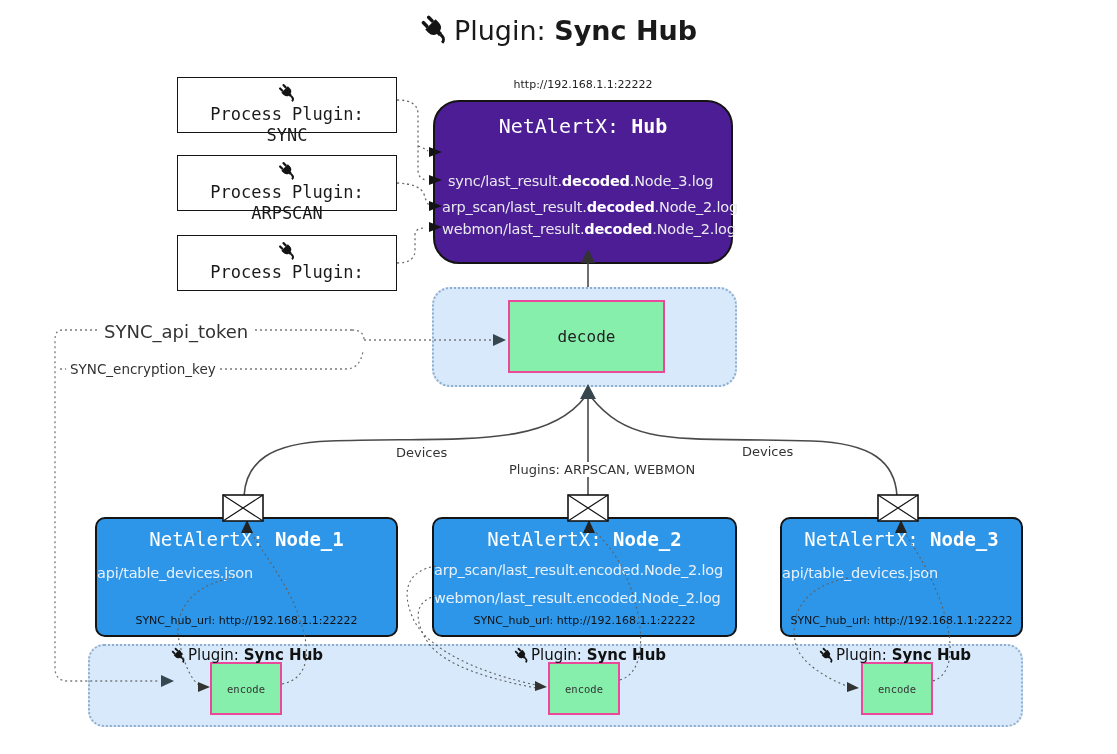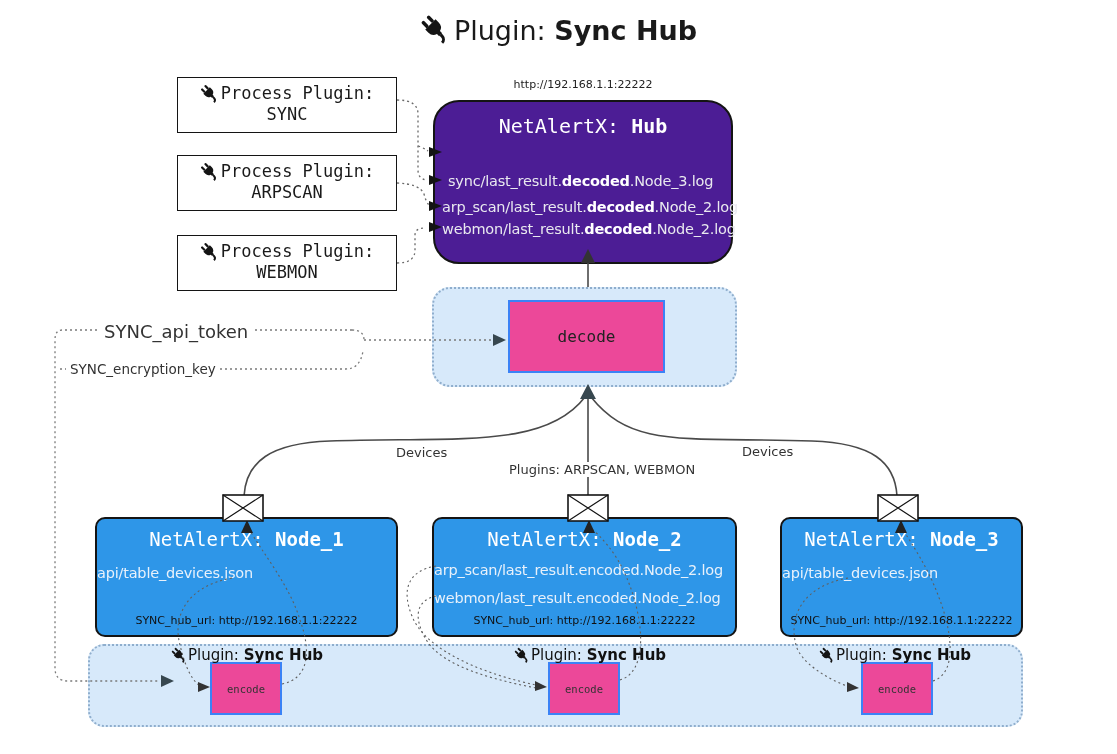--- a/index.html
+++ b/index.html
@@ -17,28 +17,28 @@
   
   .hub-url{left:433px;top:78px;width:300px;text-align:center;font-size:11px;color:#222;z-index:1;}
   .hub{left:433px;top:100px;width:300px;height:164px;background:#4c1d95;border:2px solid #141414;border-radius:26px;z-index:1;}
   .hub-title{position:absolute;left:0;top:12px;width:100%;text-align:center;font-size:20px;color:#fff;}
   .hub-title b{font-weight:bold;}
   .hub-log{position:absolute;left:13px;font-size:14.5px;color:#E9E9EF;white-space:nowrap;letter-spacing:-0.2px;}
   .hub-log b{font-weight:bold;color:#fff;}
 
   
   .pbox{left:177px;width:220px;height:56px;background:#fff;border:1.6px solid #141414;z-index:1;text-align:center;}
-  .pbox .l1{margin-top:5px;font-size:17px;display:flex;align-items:center;justify-content:center;gap:2px;}
+  .pbox .l1{margin-top:5px;font-size:17px;display:flex;align-items:center;justify-content:center;gap:2px;flex-direction:column;}
   .pbox .l2{font-size:17px;margin-top:1px;}
   .plug-sm{width:19px;height:19px;flex:0 0 auto;}
 
   
   .panel{background:#D7E9FA;border:2px dotted #8FAECD;z-index:1;}
   .decode-panel{left:432px;top:287px;width:305px;height:100px;border-radius:18px;}
-  .wbox{background:#ec4899;border:2px solid #3b82f6;display:flex;align-items:center;justify-content:center;z-index:1;}
+  .wbox{background:#86efac;border:2px solid #ec4899;display:flex;align-items:center;justify-content:center;z-index:1;}
   .decode-box{left:508px;top:300px;width:157px;height:73px;font-size:16px;color:#222;}
   .strip{left:88px;top:644px;width:935px;height:83px;border-radius:16px;}
   .encode-box{top:662px;width:72px;height:53px;font-size:10.5px;color:#333;}
 
   
   .node{top:517px;height:120px;background:#2E96E8;border:2px solid #141414;border-radius:10px;z-index:1;}
   .node-title{position:absolute;left:0;top:9px;width:100%;text-align:center;font-size:19px;color:#fff;}
   .node-title b{font-weight:bold;}
   .node-file{position:absolute;left:0;width:100%;text-align:left;font-size:14.5px;color:#E8F1FB;white-space:nowrap;letter-spacing:-0.2px;}
   .node-url{position:absolute;left:0;bottom:8px;width:100%;text-align:center;font-size:11px;color:#111;}
@@ -99,21 +99,20 @@
       </div>
     <div class="l2">ARPSCAN</div>
   </div>
   <div class="abs pbox mono" style="top:235px;">
     <div class="l1">
         <svg class="plug-sm" viewBox="0 0 24 24">
           <use href="#plug"></use>
         </svg>
         <span>Process Plugin:</span>
       </div>
-    <div class="l2">WEBMON</div>
   </div>
 
   <div class="abs panel decode-panel"></div>
   <div class="abs wbox decode-box mono">decode</div>
 
   <div class="abs node" style="left:95px;width:303px;">
     <div class="node-title mono"><span>NetAlertX: </span><b>Node_1</b></div>
     <div class="node-file" style="top:46px;">api/table_devices.json</div>
     <div class="node-url">SYNC_hub_url: http://192.168.1.1:22222</div>
   </div>

